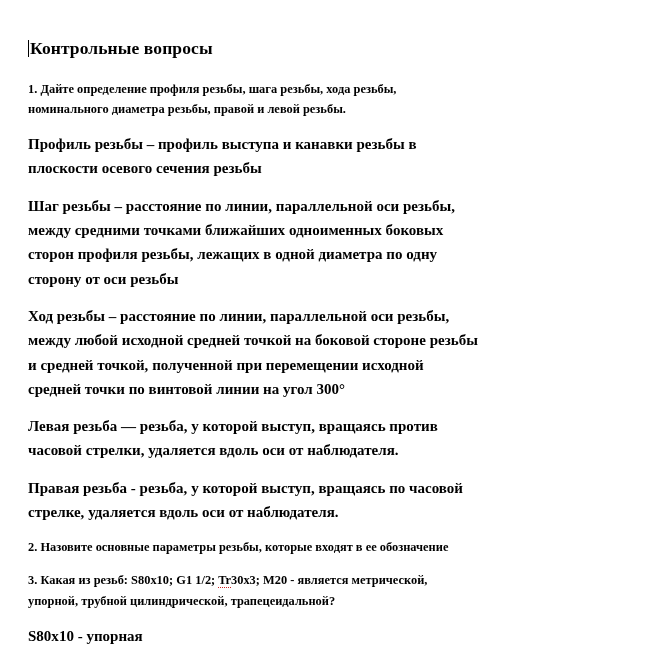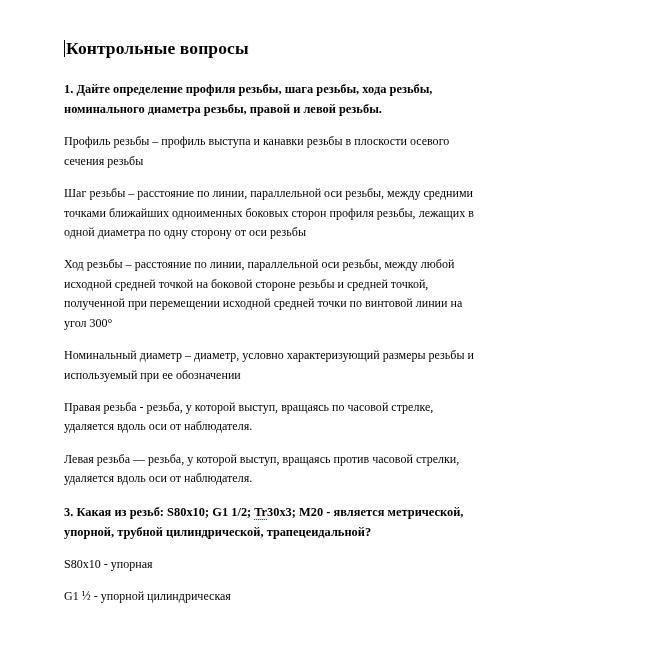--- a/index.html
+++ b/index.html
@@ -12,21 +12,21 @@
     background: #ffffff;
     font-family: "Liberation Serif", serif;
     color: #000000;
     overflow: hidden;
   }
   .page {
     position: relative;
     width: 532px;
     height: 645px;
     box-sizing: border-box;
-    padding: 38px 52px 0 64px;
+    padding: 38px 52px 0 28px;
   }
   .caret {
     display: inline-block;
     width: 1px;
     height: 17px;
     background: #000;
     vertical-align: -3px;
     margin-right: 1px;
   }
   h1.doc-title {
@@ -37,22 +37,22 @@
     letter-spacing: 0.1px;
   }
   .q {
     font-size: 12.4px;
     font-weight: bold;
     line-height: 1.62;
     margin: 0 16px 13px 0;
     letter-spacing: 0.01px;
   }
   .p {
-    font-size: 12px;
-    font-weight: normal;
+    font-size: 15px;
+    font-weight: bold;
     line-height: 1.62;
     margin: 12px 0 13px 0;
     letter-spacing: 0.01px;
   }
   .spell-red {
     border-bottom: 1px dotted #cc2222;
     text-align: center;
   }
 </style>
 </head>
@@ -63,26 +63,26 @@
   <h1 class="doc-title"><span class="caret"></span><span>Контрольные вопросы</span></h1>
 
   <p class="q">1. Дайте определение профиля резьбы, шага резьбы, хода резьбы, номинального диаметра резьбы, правой и левой резьбы.</p>
 
   <p class="p">Профиль резьбы – профиль выступа и канавки резьбы в плоскости осевого сечения резьбы</p>
 
   <p class="p">Шаг резьбы – расстояние по линии, параллельной оси резьбы, между средними точками ближайших одноименных боковых сторон профиля резьбы, лежащих в одной диаметра по одну сторону от оси резьбы</p>
 
   <p class="p">Ход резьбы – расстояние по линии, параллельной оси резьбы, между любой исходной средней точкой на боковой стороне резьбы и средней точкой, полученной при перемещении исходной средней точки по винтовой линии на угол 300°</p>
 
-  <p class="p">Номинальный диаметр – диаметр, условно характеризующий размеры резьбы и используемый при ее обозначении</p>
+
+  <p class="p">Левая резьба — резьба, у которой выступ, вращаясь против часовой стрелки, удаляется вдоль оси от наблюдателя.</p>
 
   <p class="p">Правая резьба - резьба, у которой выступ, вращаясь по часовой стрелке, удаляется вдоль оси от наблюдателя.</p>
 
-  <p class="p">Левая резьба — резьба, у которой выступ, вращаясь против часовой стрелки, удаляется вдоль оси от наблюдателя.</p>
-
+  <p class="q">2. Назовите основные параметры резьбы, которые входят в ее обозначение</p>
 
 
   <p class="q">3. Какая из резьб: S80x10; G1 1/2; <span class="spell-red">Tr</span>30x3; M20 - является метрической, упорной, трубной цилиндрической, трапецеидальной?</p>
 
   <p class="p">S80x10 - упорная</p>
 
   <p class="p">G1 ½ - упорной цилиндрическая</p>
 
 </div>
 

